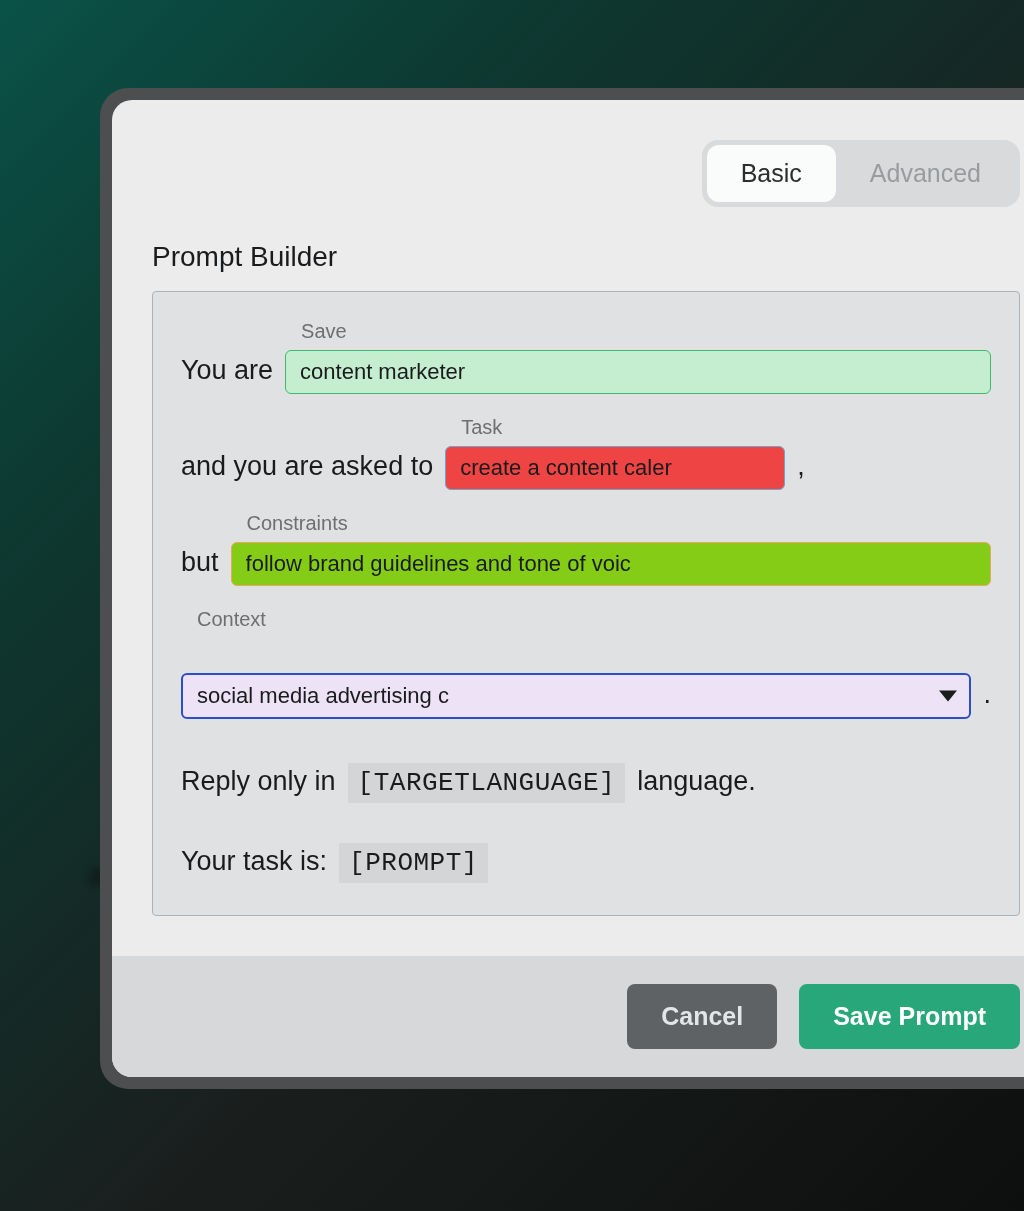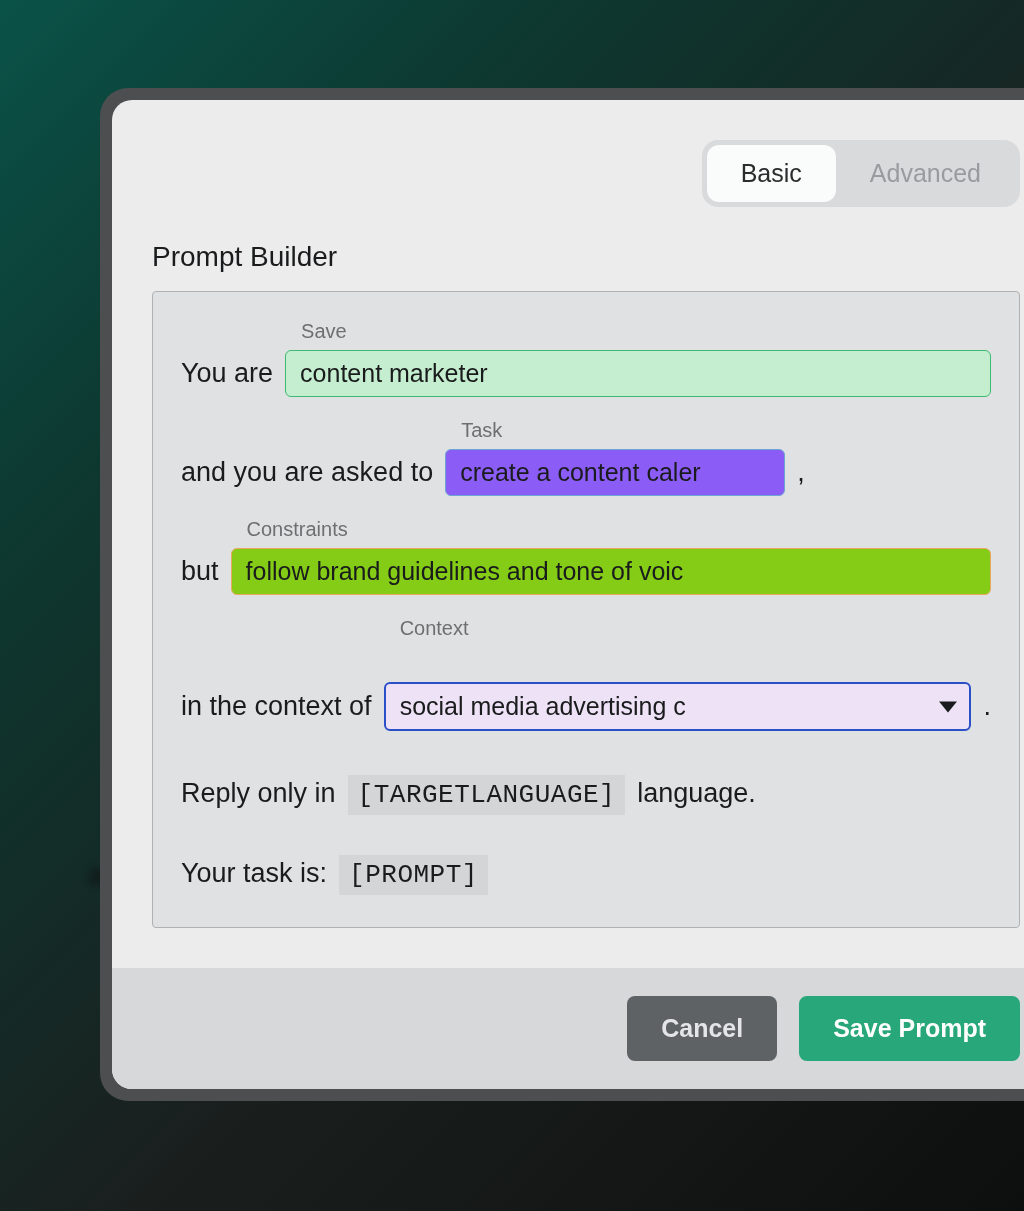--- a/index.html
+++ b/index.html
@@ -112,39 +112,39 @@
       color: #6d6f71;
       margin-bottom: 6px;
       padding-left: 4px;
       position: absolute;
       top: -30px;
       left: 12px;
     }
     
     .field-input {
       font-family: inherit;
-      font-size: 25px;
+      font-size: 22px;
       padding: 8px 14px;
       border-radius: 6px;
       border: 1.5px solid;
       outline: none;
       white-space: nowrap;
       overflow: hidden;
       text-overflow: clip;
       color: #1a1b1c;
       width: 100%;
     }
     
     .field-role {
       background: #c4eecf;
       border-color: #3dba6f;
     }
     
     .field-task {
-      background: #8b5cf6;
+      background: #ef4444;
       border-color: #6aa5d4;
     }
     
     .field-constraints {
       background: #84cc16;
       border-color: #e8a95f;
     }
     
     .field-context {
       background: #ede2f6;
@@ -260,21 +260,20 @@
 
       <div class="prompt-row row-constraints">
         <span>but</span>
         <div class="field-wrap">
           <span class="field-label">Constraints</span>
           <input class="field-input field-constraints" type="text" value="follow brand guidelines and tone of voic" style="">
         </div>
       </div>
 
       <div class="prompt-row row-context">
-        <span>in the context of</span>
         <div class="field-wrap" style="position:relative;">
           <span class="field-label">Context</span>
           <div style="position:relative;margin-top:35px;">
             <input class="field-input field-context" type="text" value="social media advertising c" style="">
             <span class="dropdown-caret"></span>
           </div>
         </div>
         <span class="punct">.</span>
       </div>
 

